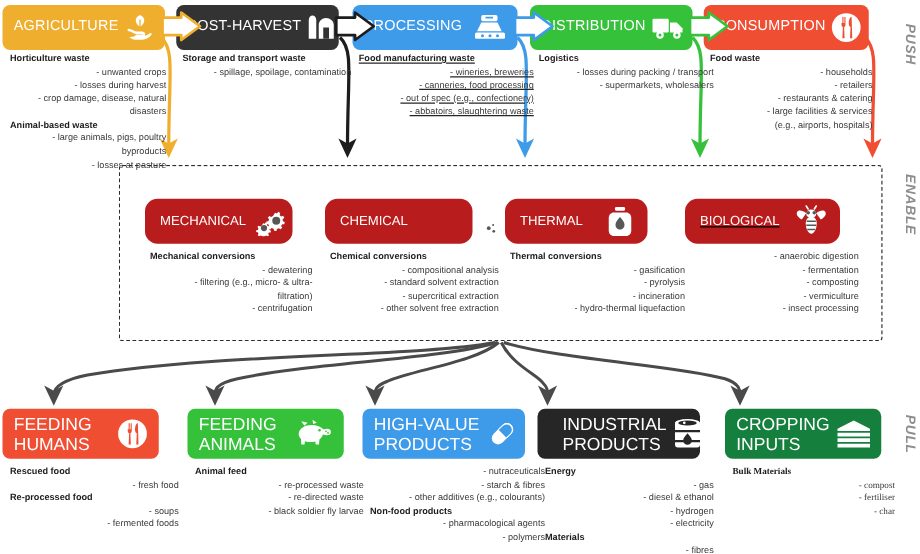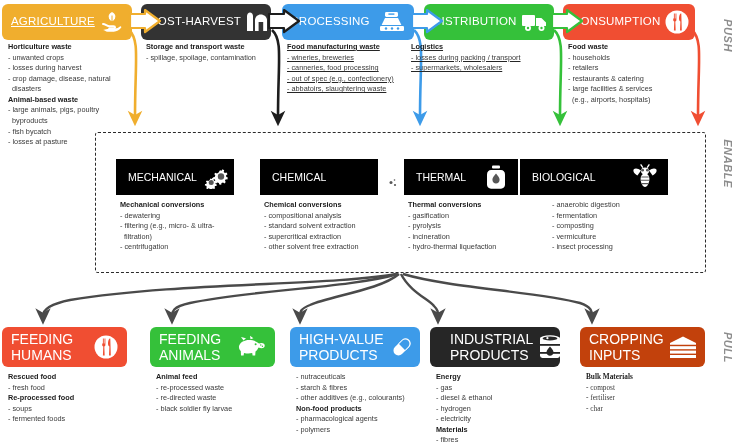--- a/index.html
+++ b/index.html
@@ -29,31 +29,31 @@
     flex: 1 1 auto;
   }
   .chev .ico { flex: 0 0 auto; margin-left: 4px; display:flex; align-items:center; }
 
   
   .conn { position:absolute; z-index:6; }
 
   
   .desc { position: absolute; z-index: 4; color: #262626; }
   .desc .h { font-size: 7.3px; font-weight: bold; line-height: 1.45; color:#1c1c1c; }
-  .desc .li { font-size: 7.3px; line-height: 1.45; color:#3a3a3a; white-space: pre; }
+  .desc .li { font-size: 7.3px; line-height: 1.45; color:#3a3a3a; white-space: pre; text-align: right; }
 
   
   .dashbox {
     position: absolute; left: 95px; top: 132px; width: 611px; height: 141px;
     border: 1.6px dashed #2b2b2b; border-radius: 3px; z-index: 1;
   }
 
   
   .conv {
-    position: absolute; height: 36px; border-radius: 0; background: #000000;
+    position: absolute; height: 36px; border-radius: 10px; background: #b91c1c;
     display:flex; align-items:center; padding: 0 10px 0 12px; z-index: 3;
   }
   .conv .ttl { font-size: 10.5px; color: #fff; white-space: nowrap; flex:1 1 auto; line-height:1; }
   .conv .ico { flex: 0 0 auto; margin-left: 6px; display:flex; align-items:center; }
 
   
   .pull {
     position: absolute; height: 40px; border-radius: 6px;
     display:flex; align-items:center; padding: 0 8px 0 9px; color:#fff; z-index: 5;
   }
@@ -109,21 +109,21 @@
       <path d="M396,274 C330,286 180,282 70,300 C45,305 43,312 43,316" marker-end="url(#mkGrey)"></path>
       <path d="M398,274 C350,288 250,290 190,303 C172,307 172,312 172,316" marker-end="url(#mkGrey)"></path>
       <path d="M399,274 C380,290 330,296 310,305 C300,309 300,312 300,316" marker-end="url(#mkGrey)"></path>
       <path d="M401,274 C410,292 430,300 434,306 C438,310 438,312 438,316" marker-end="url(#mkGrey)"></path>
       <path d="M403,274 C450,288 540,292 580,303 C592,307 592,312 592,316" marker-end="url(#mkGrey)"></path>
     </g>
   </svg>
 
   <div class="dashbox"></div>
 
-  <div class="chev" style="left:2px; top:4px; width:130px; background:#F0AE2E;text-decoration:underline;">
+  <div class="chev" style="left:2px; top:4px; width:130px; background:#F0AE2E;">
     <span class="ttl">AGRICULTURE</span>
     <span class="ico">
       <svg width="26" height="26" viewBox="0 0 26 26">
         <path d="M13 3c3 1.4 4 3.6 3 6.2-1 2.4-3 3-3 3s-2-.6-3-3C9 6.6 10 4.4 13 3z" fill="#fff"></path>
         <path d="M13 6.5v6.2" stroke="#F0AE2E" stroke-width="1" fill="none"></path>
         <path d="M4 15c2.5 0 4 2.2 6.5 2.2h4c1 0 1.6.6 1.6 1.2s-.6 1.1-1.6 1.1h-4.3" fill="none" stroke="#fff" stroke-width="1.9" stroke-linecap="round"></path>
         <path d="M10.5 19.5h5.8c1.6 0 3.2-1 4.6-2 .9-.6 1.9.4 1.2 1.3-1.6 2.2-4.3 3.9-7.3 3.9H8.6C6.5 22.7 5.6 21 4 21" fill="#fff"></path>
       </svg>
     </span>
   </div>
@@ -193,38 +193,37 @@
 
   <div class="desc" style="left:8px; top:42px; width:125px;">
     <div class="h">Horticulture waste</div>
     <div class="li">- unwanted crops</div>
     <div class="li">- losses during harvest</div>
     <div class="li">- crop damage, disease, natural</div>
     <div class="li">  disasters</div>
     <div class="h">Animal-based waste</div>
     <div class="li">- large animals, pigs, poultry</div>
     <div class="li">  byproducts</div>
-    <div class="li">- fish bycatch</div>
     <div class="li">- losses at pasture</div>
   </div>
 
   <div class="desc" style="left:146px; top:42px; width:135px;">
     <div class="h">Storage and transport waste</div>
     <div class="li">- spillage, spoilage, contamination</div>
   </div>
 
   <div class="desc" style="left:287px; top:42px; width:140px;text-decoration:underline;">
     <div class="h">Food manufacturing waste</div>
     <div class="li">- wineries, breweries</div>
     <div class="li">- canneries, food processing</div>
     <div class="li">- out of spec (e.g., confectionery)</div>
     <div class="li">- abbatoirs, slaughtering waste</div>
   </div>
 
-  <div class="desc" style="left:411px; top:42px; width:140px;text-decoration:underline;">
+  <div class="desc" style="left:431px; top:42px; width:140px;">
     <div class="h">Logistics</div>
     <div class="li">- losses during packing / transport</div>
     <div class="li">- supermarkets, wholesalers</div>
   </div>
 
   <div class="desc" style="left:568px; top:42px; width:130px;">
     <div class="h">Food waste</div>
     <div class="li">- households</div>
     <div class="li">- retailers</div>
     <div class="li">- restaurants &amp; catering</div>
@@ -263,21 +262,21 @@
     <span class="ttl">THERMAL</span>
     <span class="ico">
       <svg width="24" height="26" viewBox="0 0 24 26">
         <rect x="8" y="1.5" width="8" height="3" rx="1" fill="#fff"></rect>
         <path d="M7 6h10c2.2 0 4 1.9 4 4.2v10.4c0 2.3-1.8 4.2-4 4.2H7c-2.2 0-4-1.9-4-4.2V10.2C3 7.9 4.8 6 7 6z" fill="#fff"></path>
         <path d="M12 9.5c2 2.4 3.6 4 3.6 6.2 0 2.2-1.6 3.9-3.6 3.9s-3.6-1.7-3.6-3.9c0-2.2 1.6-3.8 3.6-6.2z" fill="#575757"></path>
       </svg>
     </span>
   </div>
 
-  <div class="conv" style="left:520px; top:159px; width:148px;">
+  <div class="conv" style="left:548px; top:159px; width:124px;text-decoration:underline;">
     <span class="ttl">BIOLOGICAL</span>
     <span class="ico">
       <svg width="26" height="26" viewBox="0 0 26 26">
         <path d="M9 6.5c-2.6-2.2-6-2.8-7.2-1.2C.6 7 2.2 10 5.4 11.5z" fill="#fff"></path>
         <path d="M17 6.5c2.6-2.2 6-2.8 7.2-1.2C25.4 7 23.8 10 20.6 11.5z" fill="#fff"></path>
         <ellipse cx="13" cy="7" rx="4" ry="3.4" fill="#fff"></ellipse>
         <circle cx="10.6" cy="6.2" r="1.4" fill="#575757"></circle>
         <circle cx="15.4" cy="6.2" r="1.4" fill="#575757"></circle>
         <path d="M10.5 3.2L9 .8M15.5 3.2L17 .8" stroke="#fff" stroke-width="1.3" fill="none" stroke-linecap="round"></path>
         <path d="M13 9.4c2.6 0 4.4 2 4.4 5.4 0 3.9-2 8.2-4.4 8.2s-4.4-4.3-4.4-8.2c0-3.4 1.8-5.4 4.4-5.4z" fill="#fff"></path>
@@ -368,21 +367,21 @@
         <ellipse cx="13" cy="5.4" rx="10" ry="3.2" fill="#fff"></ellipse>
         <ellipse cx="13" cy="5.4" rx="7.4" ry="2" fill="#262626"></ellipse>
         <circle cx="10.4" cy="5.2" r="1.1" fill="#fff"></circle>
         <rect x="3" y="11" width="20" height="1.8" fill="#262626"></rect>
         <rect x="3" y="19" width="20" height="1.8" fill="#262626"></rect>
         <path d="M13 13.5c2.2 2.6 3.5 4.2 3.5 5.8 0 2-1.6 3.4-3.5 3.4s-3.5-1.4-3.5-3.4c0-1.6 1.3-3.2 3.5-5.8z" fill="#262626"></path>
       </svg>
     </span>
   </div>
 
-  <div class="pull" style="left:580px; top:327px; width:125px; background:#c2410c;">
+  <div class="pull" style="left:580px; top:327px; width:125px; background:#15803d;">
     <span class="ttl">CROPPING
 INPUTS</span>
     <span class="ico">
       <svg width="30" height="26" viewBox="0 0 30 26">
         <path d="M15 2.4L28 9v1.8H2V9z" fill="#fff"></path>
         <rect x="2" y="12.2" width="26" height="3" fill="#fff"></rect>
         <rect x="2" y="16.6" width="26" height="3" fill="#fff"></rect>
         <rect x="2" y="21" width="26" height="3" fill="#fff"></rect>
       </svg>
     </span>

